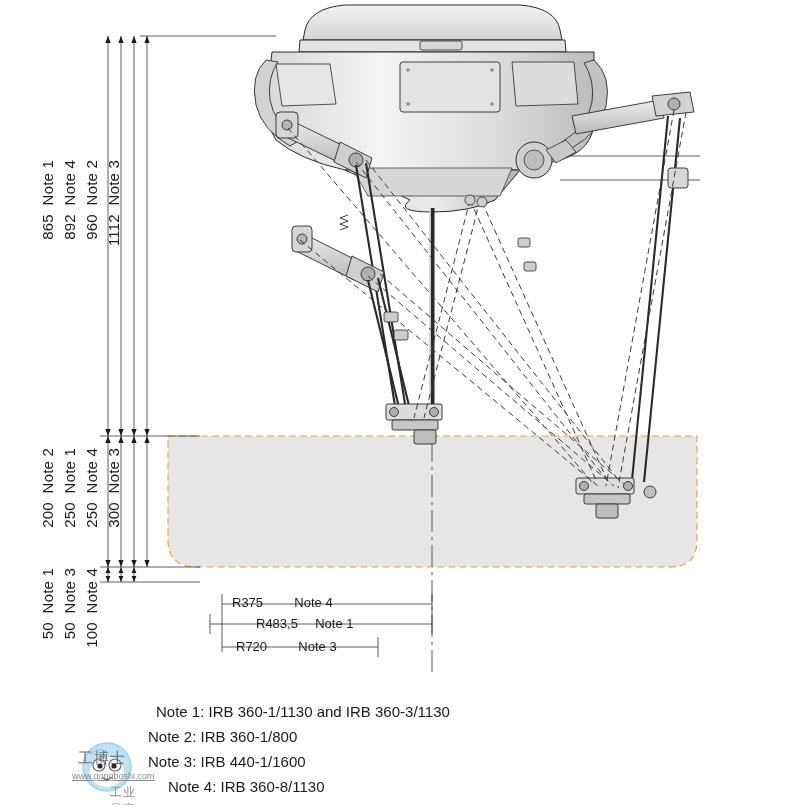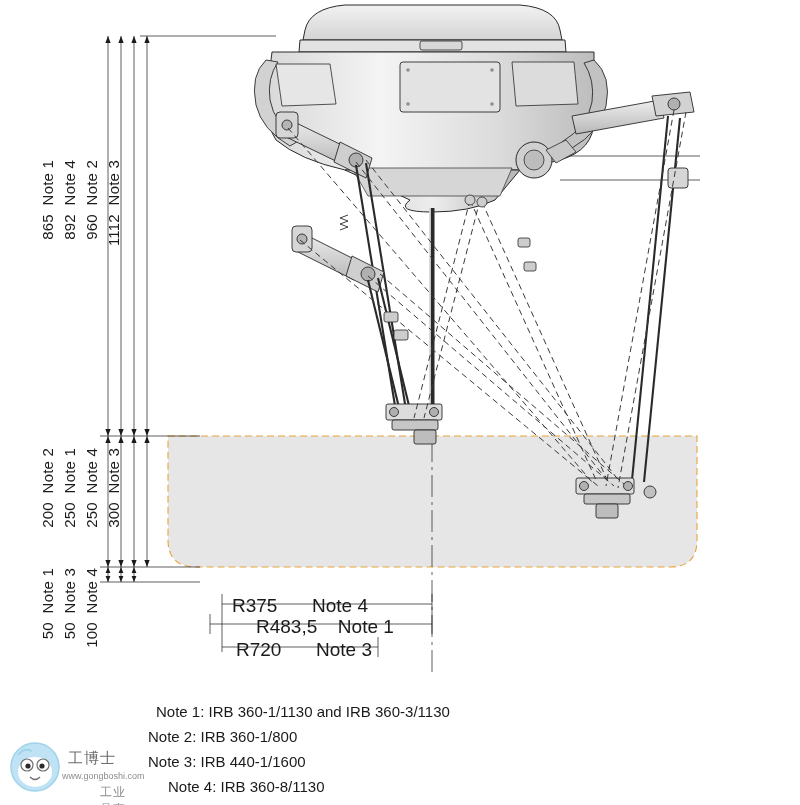--- a/index.html
+++ b/index.html
@@ -25,56 +25,58 @@
     writing-mode: vertical-rl;
     transform: rotate(180deg);
     font-size: 15px;
     color: #1a1a1a;
     letter-spacing: 0.2px;
     white-space: nowrap;
     line-height: 1;
   }
   .hlabel {
     position: absolute;
-    font-size: 19px;
+    font-size: 13px;
     color: #1a1a1a;
     white-space: nowrap;
     line-height: 1;
   }
   .noteline {
     position: absolute;
     font-size: 15px;
     color: #1a1a1a;
     white-space: nowrap;
     line-height: 1;
   }
   .wm {
     position: absolute;
-    left: 6px;
+    left: 16px;
     bottom: 6px;
     width: 120px;
     height: 62px;
+    text-align: right;
   }
   .wm-text {
     position: absolute;
     font-family: "Liberation Sans", sans-serif;
     color: #8c8c8c;
   }
   .wm-brand {
     left: 62px;
     top: 12px;
     font-size: 15px;
     color: #6d6d6d;
     letter-spacing: 1px;
   }
   .wm-url {
     left: 56px;
     top: 34px;
     font-size: 9px;
     color: #8c8c8c;
+    text-decoration: underline;
   }
   .wm-sub {
     left: 62px;
     top: 47px;
     font-size: 12px;
     color: #8c8c8c;
     letter-spacing: 1px;
     margin-left: 32px;
   }
 </style>

